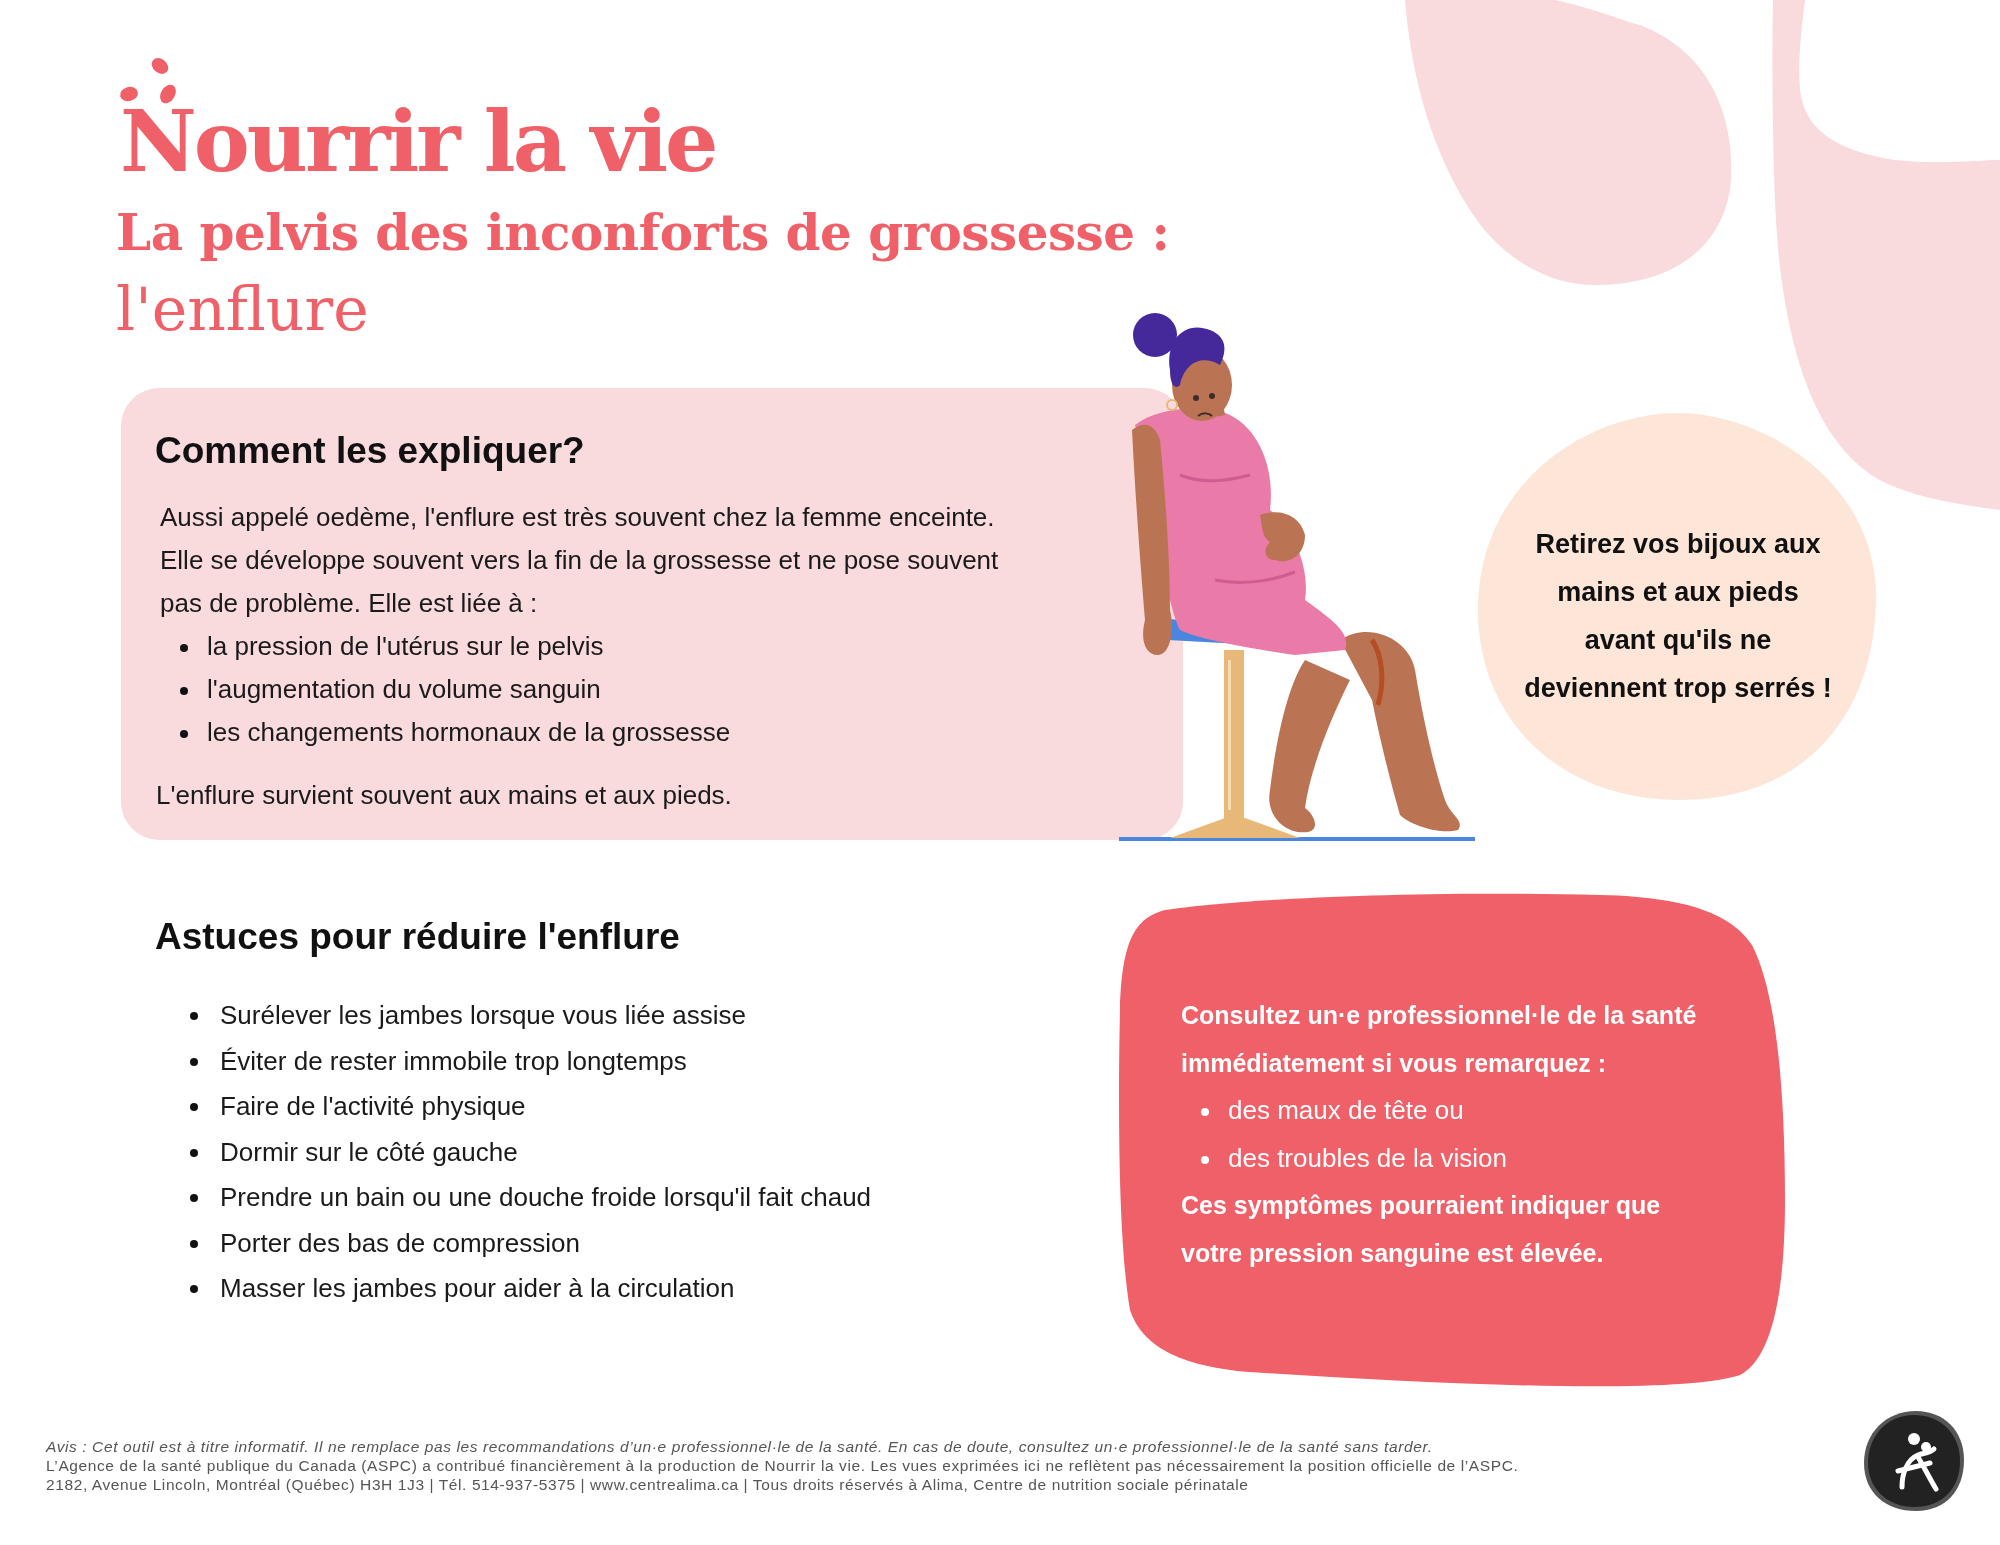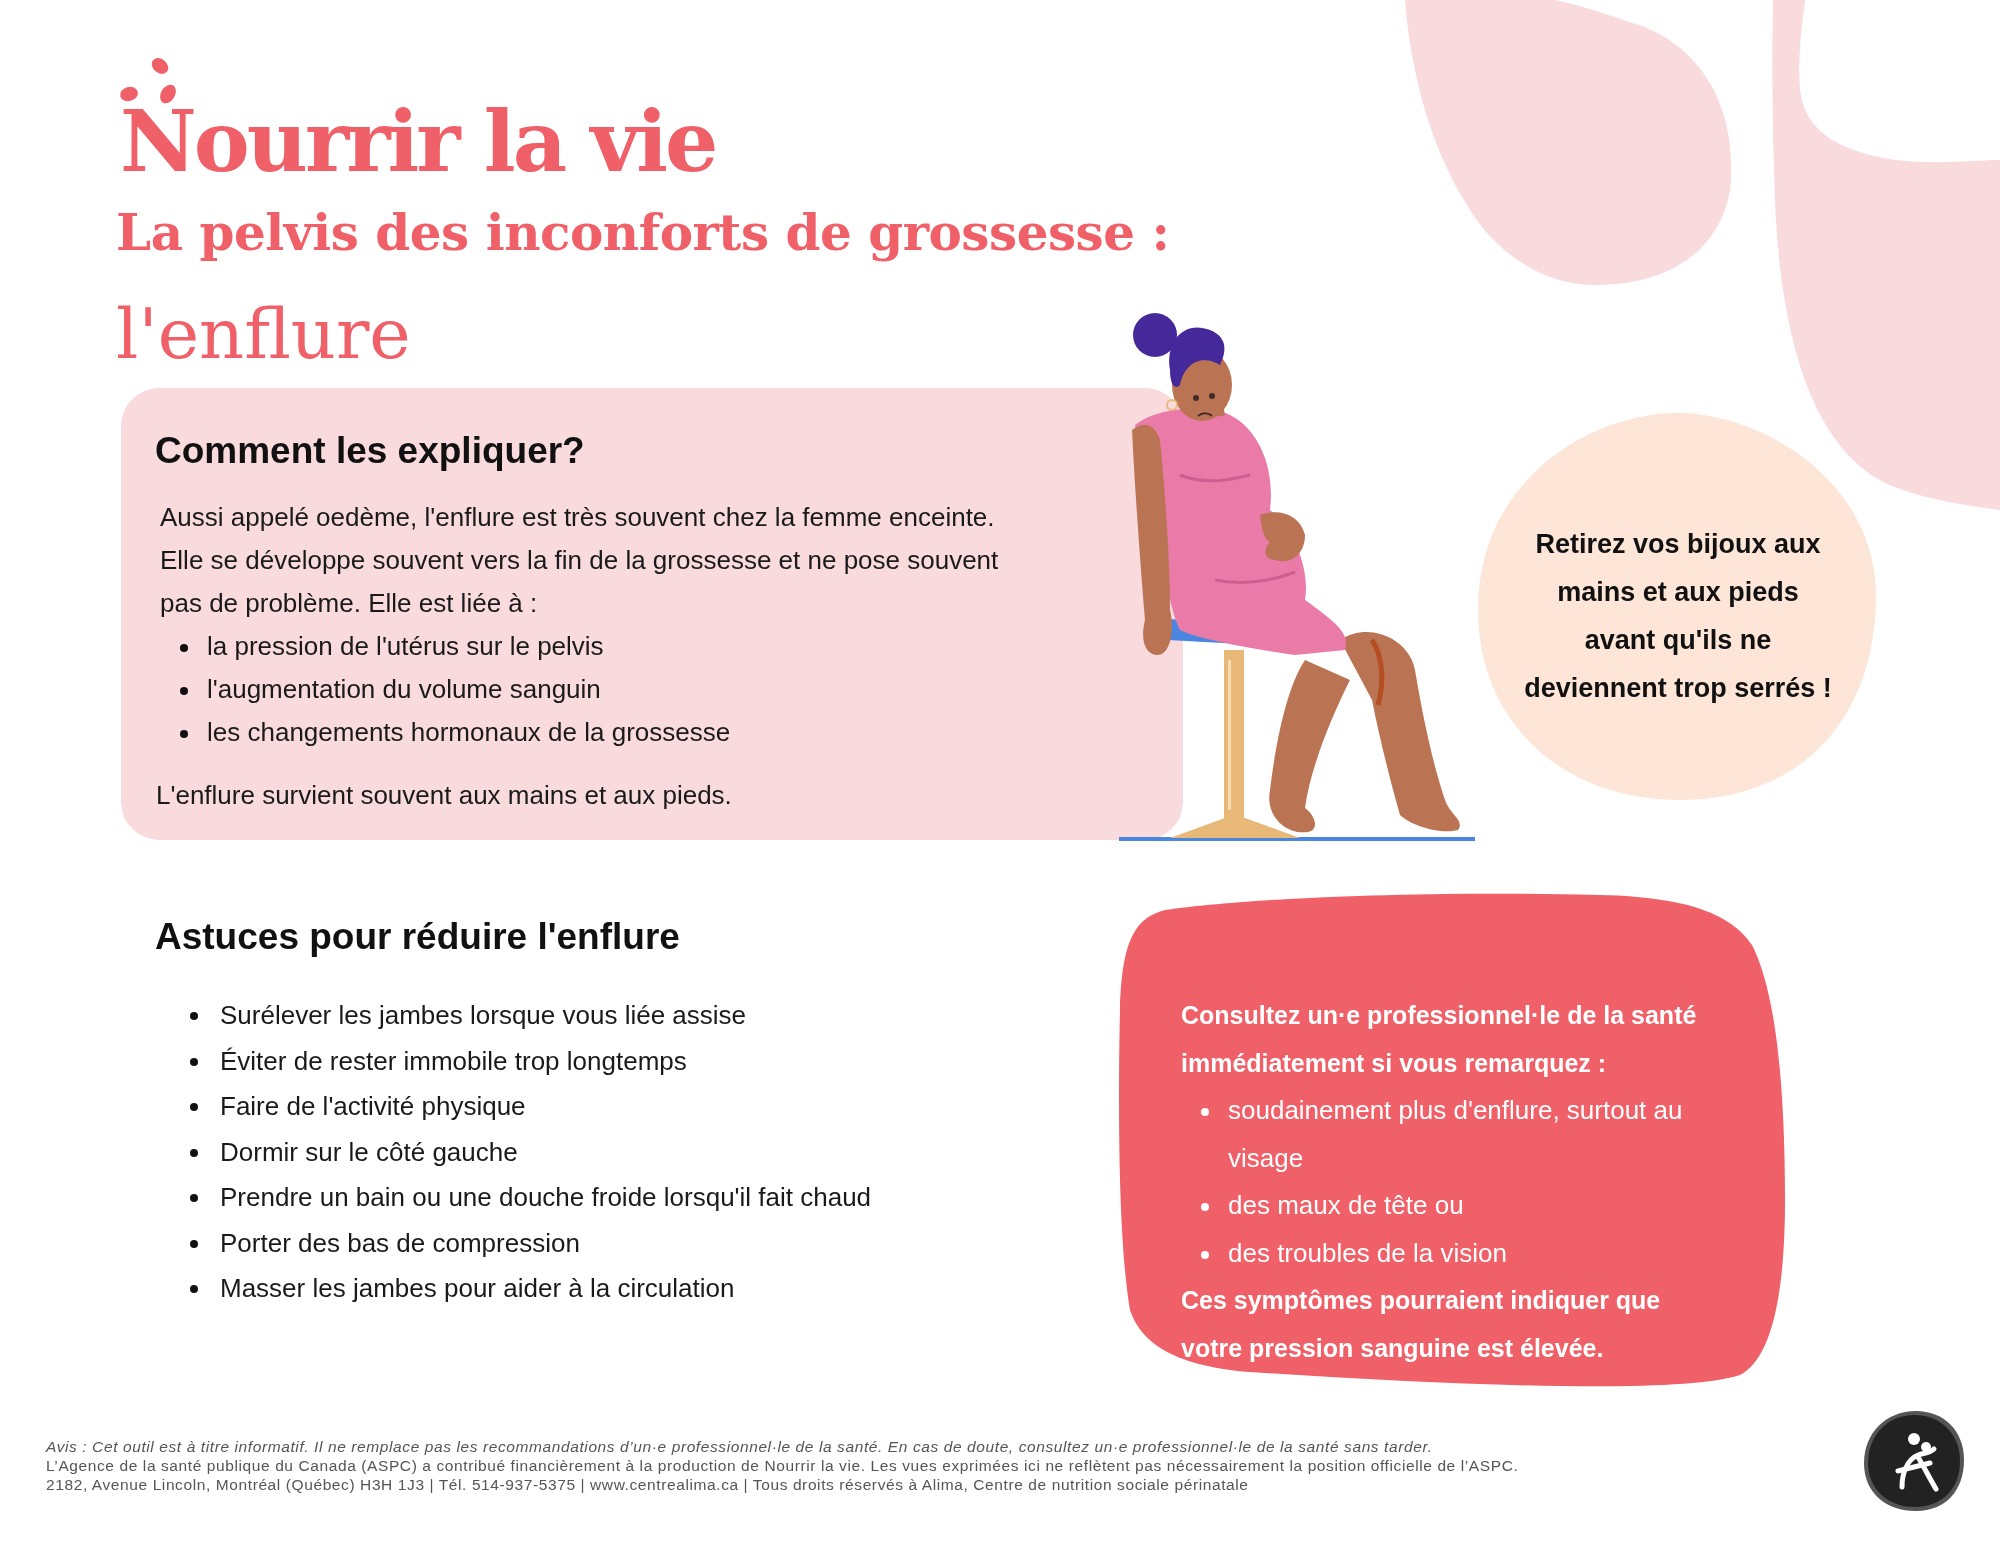--- a/index.html
+++ b/index.html
@@ -19,23 +19,23 @@
     font-weight: 700; font-size: 84px; letter-spacing: -3px;
     color: #f06068; line-height: 1;
   }
   .subtitle {
     left: 116px; top: 205px;
     font-family: "DejaVu Serif", "Liberation Serif", serif;
     font-weight: 700; font-size: 50px; color: #f06068; line-height: 1.1;
     letter-spacing: -0.5px;
   }
   .subtitle2 {
-    left: 116px; top: 296px;
+    left: 116px; top: 276px;
     font-family: "DejaVu Serif", "Liberation Serif", serif;
-    font-weight: 400; font-size: 70px; color: #f06068; line-height: 1.1;
+    font-weight: 400; font-size: 60px; color: #f06068; line-height: 1.1;
   }
 
   
   .explain-box {
     left: 121px; top: 388px; width: 1062px; height: 452px;
     background: #f9dadd; border-radius: 38px;
   }
   .explain-heading {
     left: 155px; top: 430px; font-size: 37px; font-weight: 700; color: #111;
   }
@@ -183,21 +183,20 @@
   <li>Dormir sur le côté gauche</li>
   <li>Prendre un bain ou une douche froide lorsqu'il fait chaud</li>
   <li>Porter des bas de compression</li>
   <li>Masser les jambes pour aider à la circulation</li>
 </ul>
 
 <div class="abs warn-text">
   <div class="b">Consultez un·e professionnel·le de la santé</div>
   <div class="b">immédiatement si vous remarquez :</div>
   <ul>
-    <li>soudainement plus d'enflure, surtout au visage</li>
     <li>des maux de tête ou</li>
     <li>des troubles de la vision</li>
   </ul>
   <div class="b">Ces symptômes pourraient indiquer que</div>
   <div class="b">votre pression sanguine est élevée.</div>
 </div>
 
 <div class="abs footer">
   <div class="it">Avis : Cet outil est à titre informatif. Il ne remplace pas les recommandations d’un·e professionnel·le de la santé. En cas de doute, consultez un·e professionnel·le de la santé sans tarder.</div>
   <div>L’Agence de la santé publique du Canada (ASPC) a contribué financièrement à la production de Nourrir la vie. Les vues exprimées ici ne reflètent pas nécessairement la position officielle de l’ASPC.</div>

